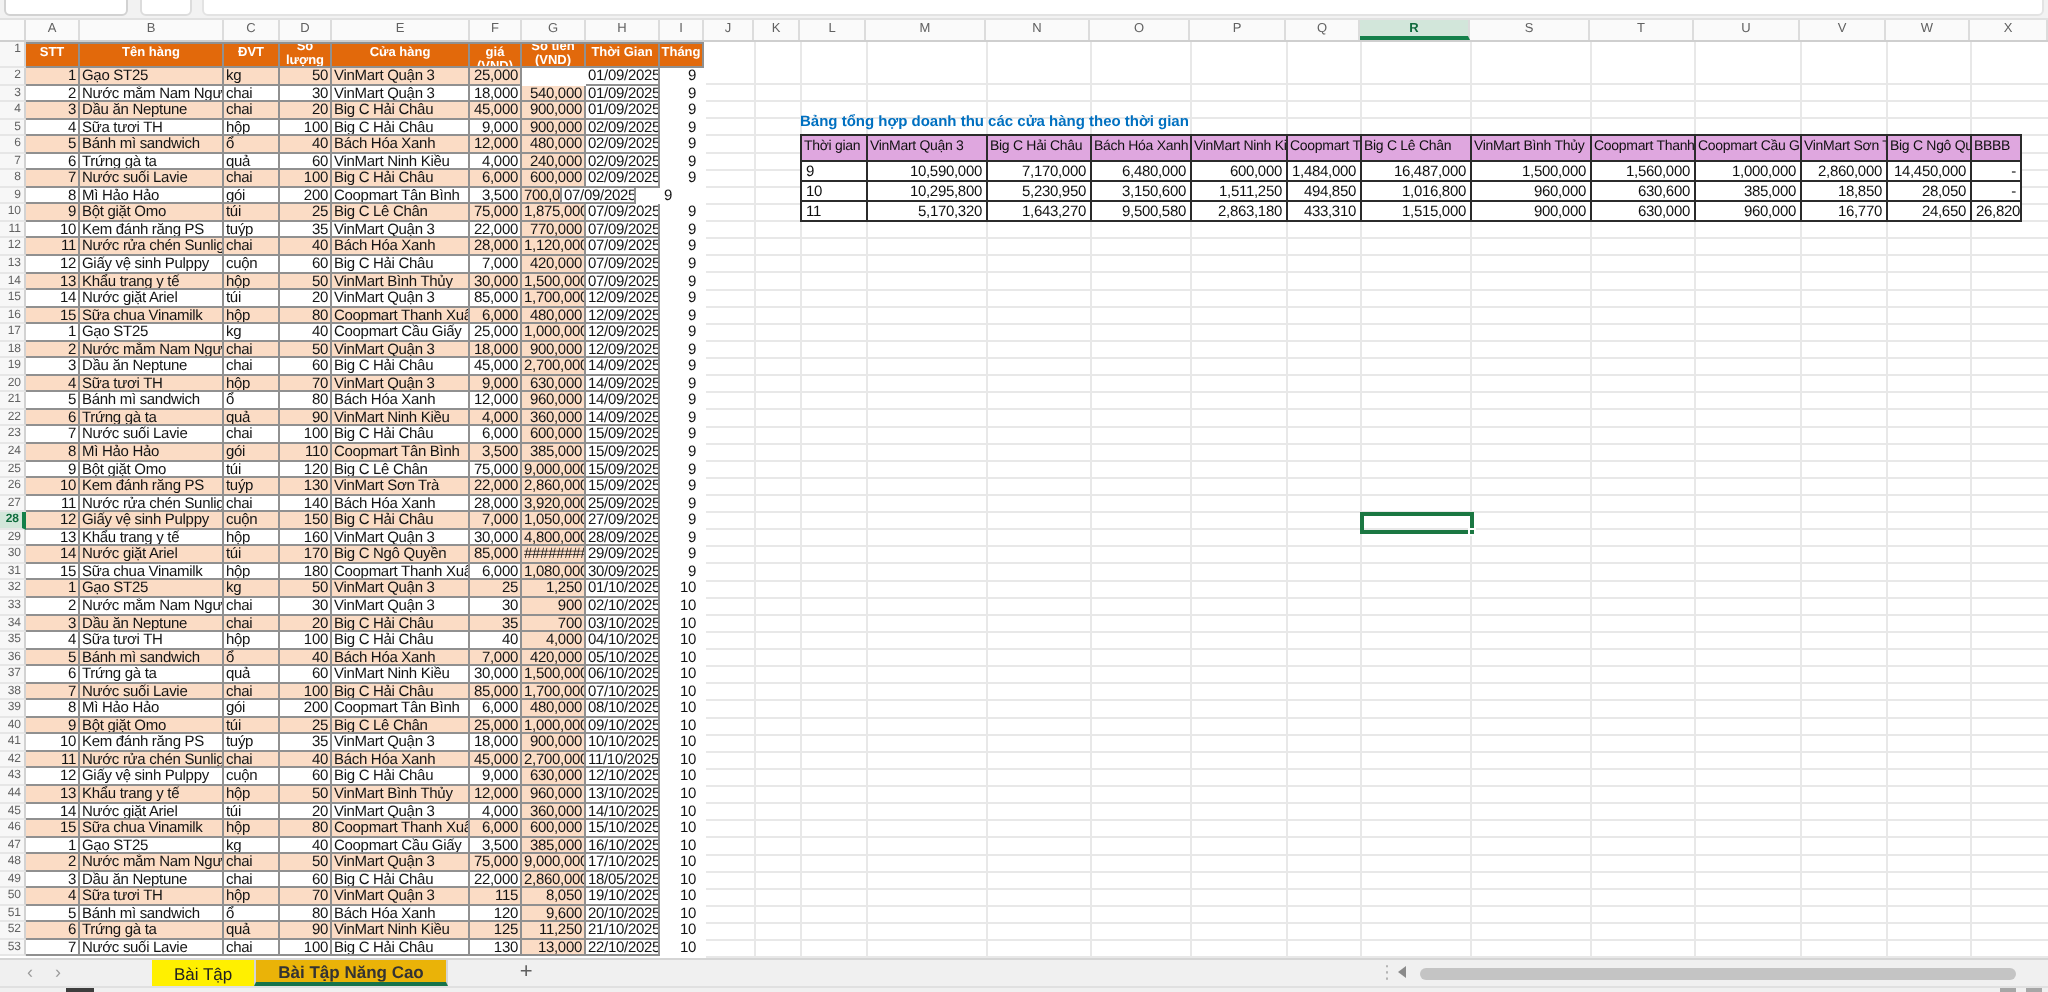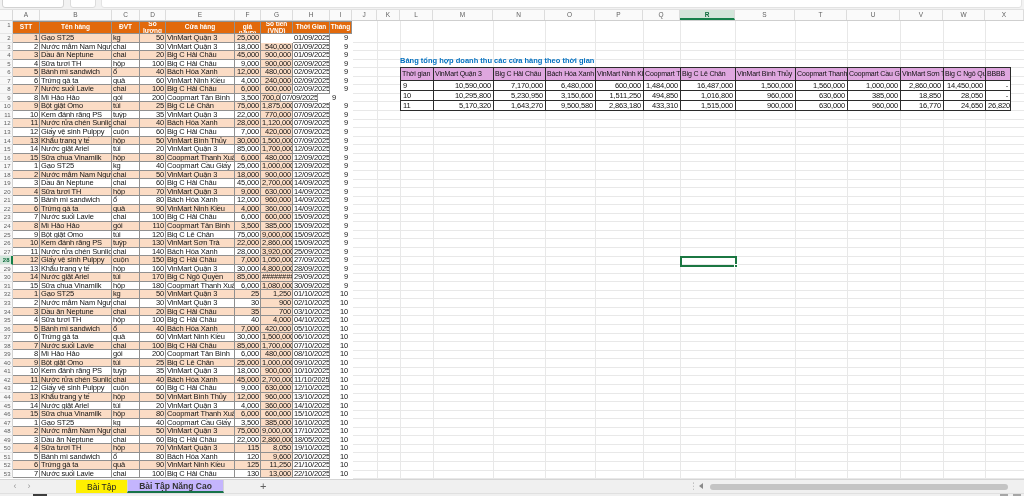--- a/index.html
+++ b/index.html
@@ -73,21 +73,21 @@
   .selbox .handle { position:absolute; right:-3px; bottom:-3px; width:4px; height:4px;
                     background:#1B7742; border:1px solid #fff; }
 
   
   .tabbar { position:absolute; top:479px; left:0; right:0; height:14px; background:#F0F0F0;
             border-top:1px solid #D5D5D5; display:flex; align-items:stretch; }
   .nav-arrow { width:14px; color:#9a9a9a; font-size:9px; line-height:13px; text-align:center; }
   .nav-arrow:first-child { margin-left:8px; }
   .tab { display:flex; align-items:center; padding:0 11px; font-size:8.5px; white-space:nowrap; }
   .tab.yellow { margin-left:40px; background:#FFF000; color:#222; }
-  .tab.active { background:#c4b5fd; border-left:1px solid #D5D5D5; border-right:1px solid #D5D5D5;
+  .tab.active { background:#eab308; border-left:1px solid #D5D5D5; border-right:1px solid #D5D5D5;
                 border-bottom:2px solid #17734A; font-weight:bold; color:#333;text-align:right; }
   .addtab { margin-left:36px; color:#5f5f5f; font-size:11px; line-height:13px; }
   .hsb-divider { position:absolute; left:689px; top:0; color:#b0b0b0; font-size:9px; line-height:13px; }
   .hsb-arrow { position:absolute; left:699px; top:3px; width:0; height:0;
                border-top:3px solid transparent; border-bottom:3px solid transparent; border-right:4px solid #8a8a8a; }
   .hsb-thumb { position:absolute; left:710px; top:4px; width:298px; height:6px; background:#C4C4C4; border-radius:3px; }
 
   
   .statusbar { position:absolute; top:493px; left:0; right:0; height:3px; background:#F0F0F0; border-top:1px solid #E0E0E0; }
   .sb-dark { position:absolute; left:33px; top:0; width:14px; height:3px; background:#3d3d3d; }

